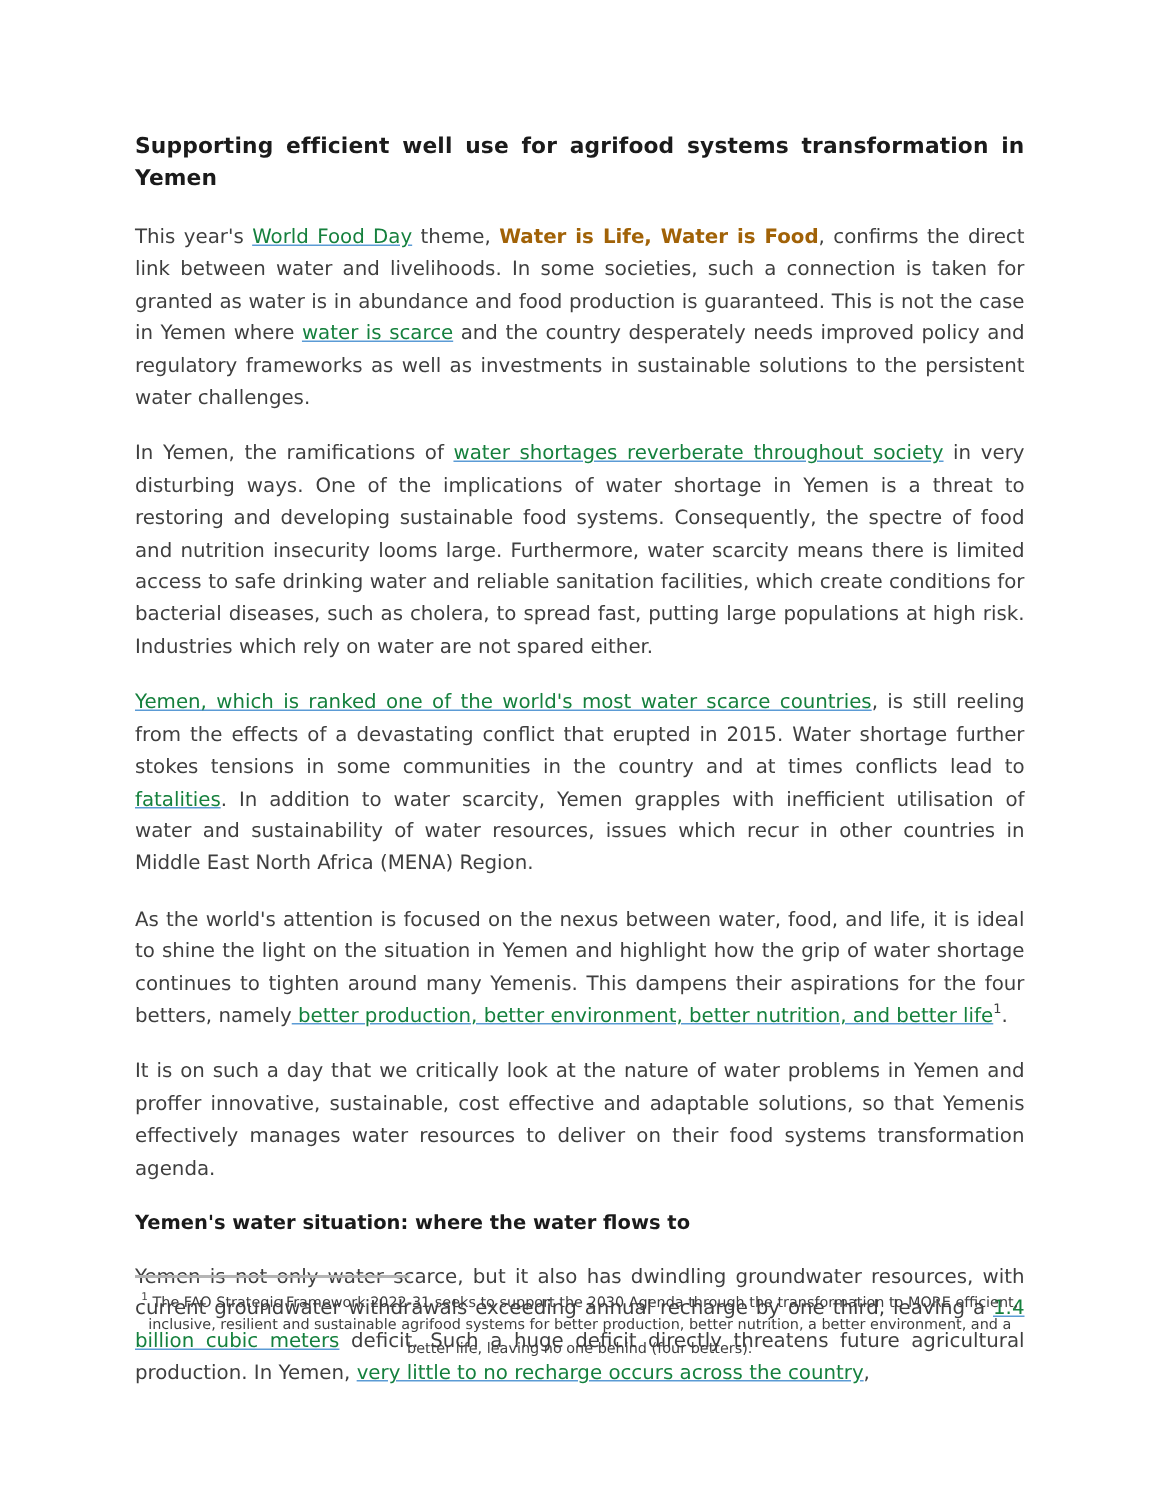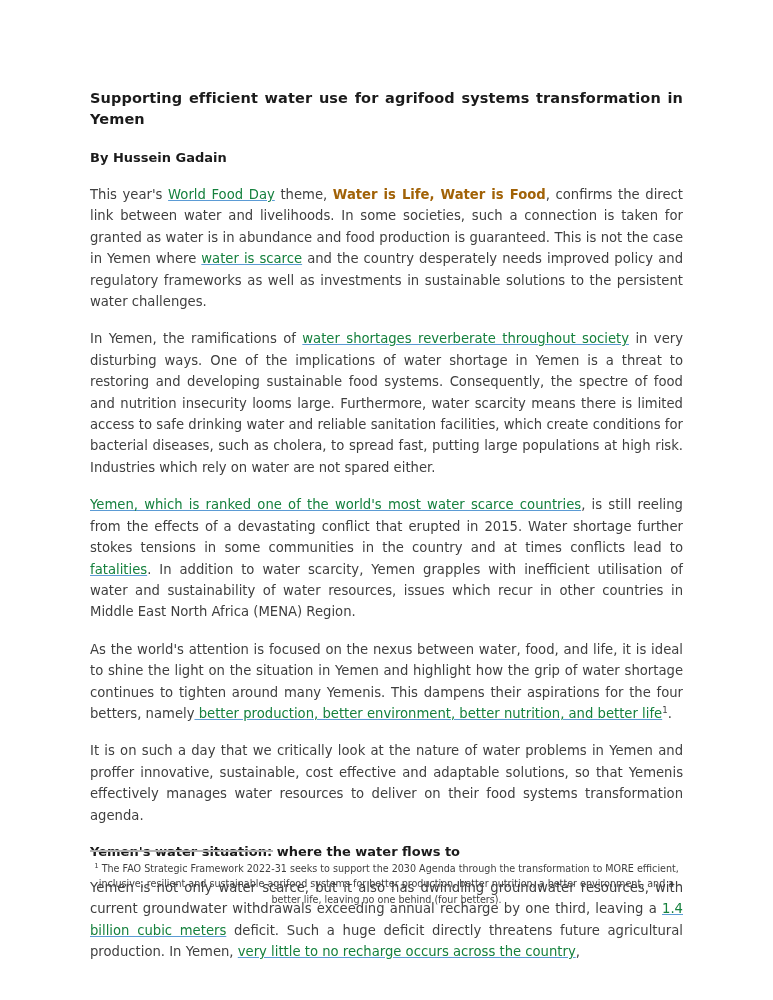--- a/index.html
+++ b/index.html
@@ -107,23 +107,22 @@
     line-height: 0;
   }
 </style>
 </head>
 <body>
 
 <div class="page">
 
   <div class="content">
 
-    <h1 class="doc-title">Supporting efficient water use for agrifood systems transformation in Yemen</h1>
+    <h1 class="doc-title">Supporting efficient well use for agrifood systems transformation in Yemen</h1>
 
-    <div class="byline">By Hussein Gadain</div>
 
     <p class="body"><span>This year's </span><a class="doclink">World Food Day</a><span> theme, </span><b class="strong">Water is Life, Water is Food</b><span>, confirms the direct link between water and livelihoods. In some societies, such a connection is taken for granted as water is in abundance and food production is guaranteed. This is not the case in Yemen where </span><a class="doclink">water is scarce</a><span> and the country desperately needs improved policy and regulatory frameworks as well as investments in sustainable solutions to the persistent water challenges.</span></p>
 
     <p class="body"><span>In Yemen, the ramifications of </span><a class="doclink">water shortages reverberate throughout society</a><span> in very disturbing ways. One of the implications of water shortage in Yemen is a threat to restoring and developing sustainable food systems. Consequently, the spectre of food and nutrition insecurity looms large. Furthermore, water scarcity means there is limited access to safe drinking water and reliable sanitation facilities, which create conditions for bacterial diseases, such as cholera, to spread fast, putting large populations at high risk. Industries which rely on water are not spared either.</span></p>
 
     <p class="body"><a class="doclink">Yemen, which is ranked one of the world's most water scarce countries</a><span>, is still reeling from the effects of a devastating conflict that erupted in 2015. Water shortage further stokes tensions in some communities in the country and at times conflicts lead to </span><a class="doclink">fatalities</a><span>. In addition to water scarcity, Yemen grapples with inefficient utilisation of water and sustainability of water resources, issues which recur in other countries in Middle East North Africa (MENA) Region.</span></p>
 
     <p class="body"><span>As the world's attention is focused on the nexus between water, food, and life, it is ideal to shine the light on the situation in Yemen and highlight how the grip of water shortage continues to tighten around many Yemenis. This dampens their aspirations for the four betters, namely</span><a class="doclink"> better production, better environment, better nutrition, and better life</a><sup class="fn-ref">1</sup><span>.</span></p>
 
     <p class="body">It is on such a day that we critically look at the nature of water problems in Yemen and proffer innovative, sustainable, cost effective and adaptable solutions, so that Yemenis effectively manages water resources to deliver on their food systems transformation agenda.</p>

